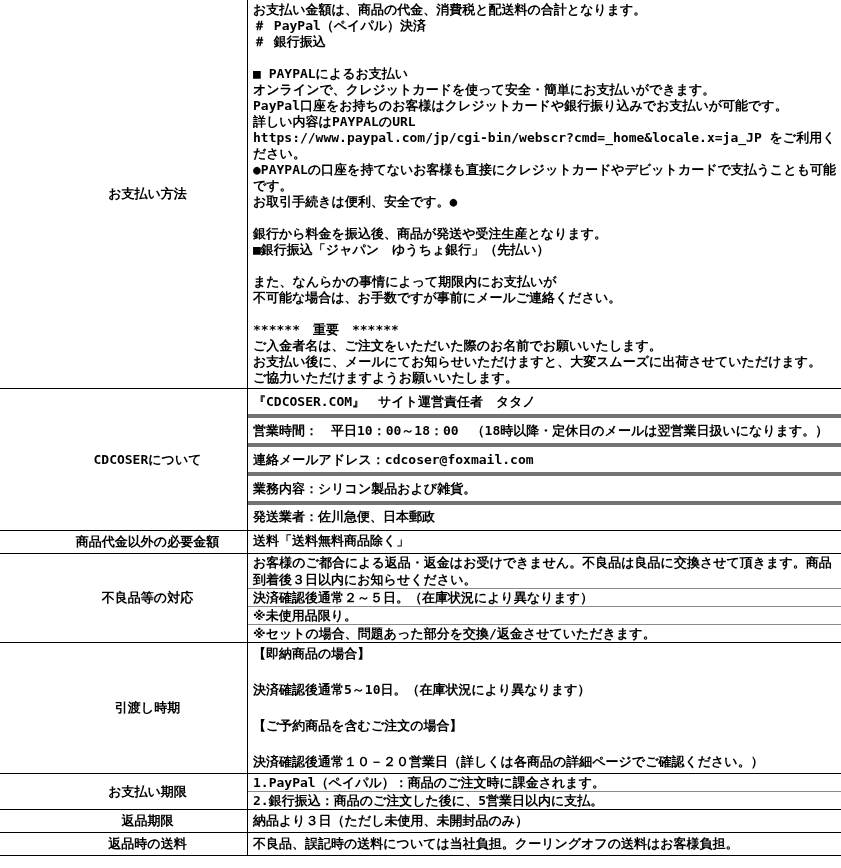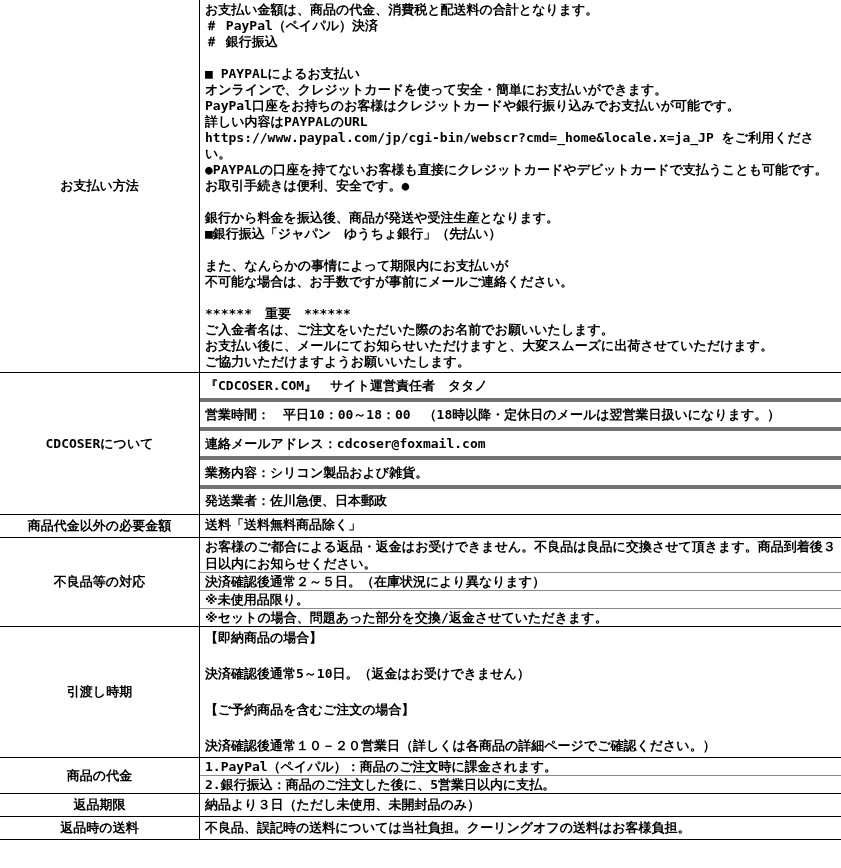--- a/index.html
+++ b/index.html
@@ -21,20 +21,21 @@
   }
   .hcell {
     flex: 0 0 200px;
     width: 200px;
     border-right: 1px solid #000000;
     display: flex;
     align-items: center;
     justify-content: center;
     text-align: center;
     padding: 2px 4px;
+    margin-left: 48px;
   }
   .ccell {
     flex: 1 1 auto;
     min-width: 0;
     padding: 2px 2px 2px 5px;
   }
   .ccell.nopad { padding: 0; }
   .line { line-height: 16px; min-height: 16px; }
   .line-lg { line-height: 18px; min-height: 18px; }
   .sub {
@@ -110,30 +111,30 @@
       <div class="sub-tight">※未使用品限り。</div>
       <div class="sub-tight">※セットの場合、問題あった部分を交換/返金させていただきます。</div>
     </div>
   </div>
 
   <div class="row">
     <div class="hcell">引渡し時期</div>
     <div class="ccell">
       <div class="line line-lg">【即納商品の場合】</div>
       <div class="line line-lg"></div>
-      <div class="line line-lg">決済確認後通常5～10日。（返金はお受けできません）</div>
+      <div class="line line-lg">決済確認後通常5～10日。（在庫状況により異なります）</div>
       <div class="line line-lg"></div>
       <div class="line line-lg">【ご予約商品を含むご注文の場合】</div>
       <div class="line line-lg"></div>
       <div class="line line-lg">決済確認後通常１０－２０営業日（詳しくは各商品の詳細ページでご確認ください。）</div>
     </div>
   </div>
 
   <div class="row">
-    <div class="hcell">商品の代金</div>
+    <div class="hcell">お支払い期限</div>
     <div class="ccell nopad">
       <div class="sub-tight">1.PayPal（ペイパル）：商品のご注文時に課金されます。</div>
       <div class="sub-tight">2.銀行振込：商品のご注文した後に、5営業日以内に支払。</div>
     </div>
   </div>
 
   <div class="row">
     <div class="hcell">返品期限</div>
     <div class="ccell">
       <div class="line line-lg">納品より３日（ただし未使用、未開封品のみ）</div>

